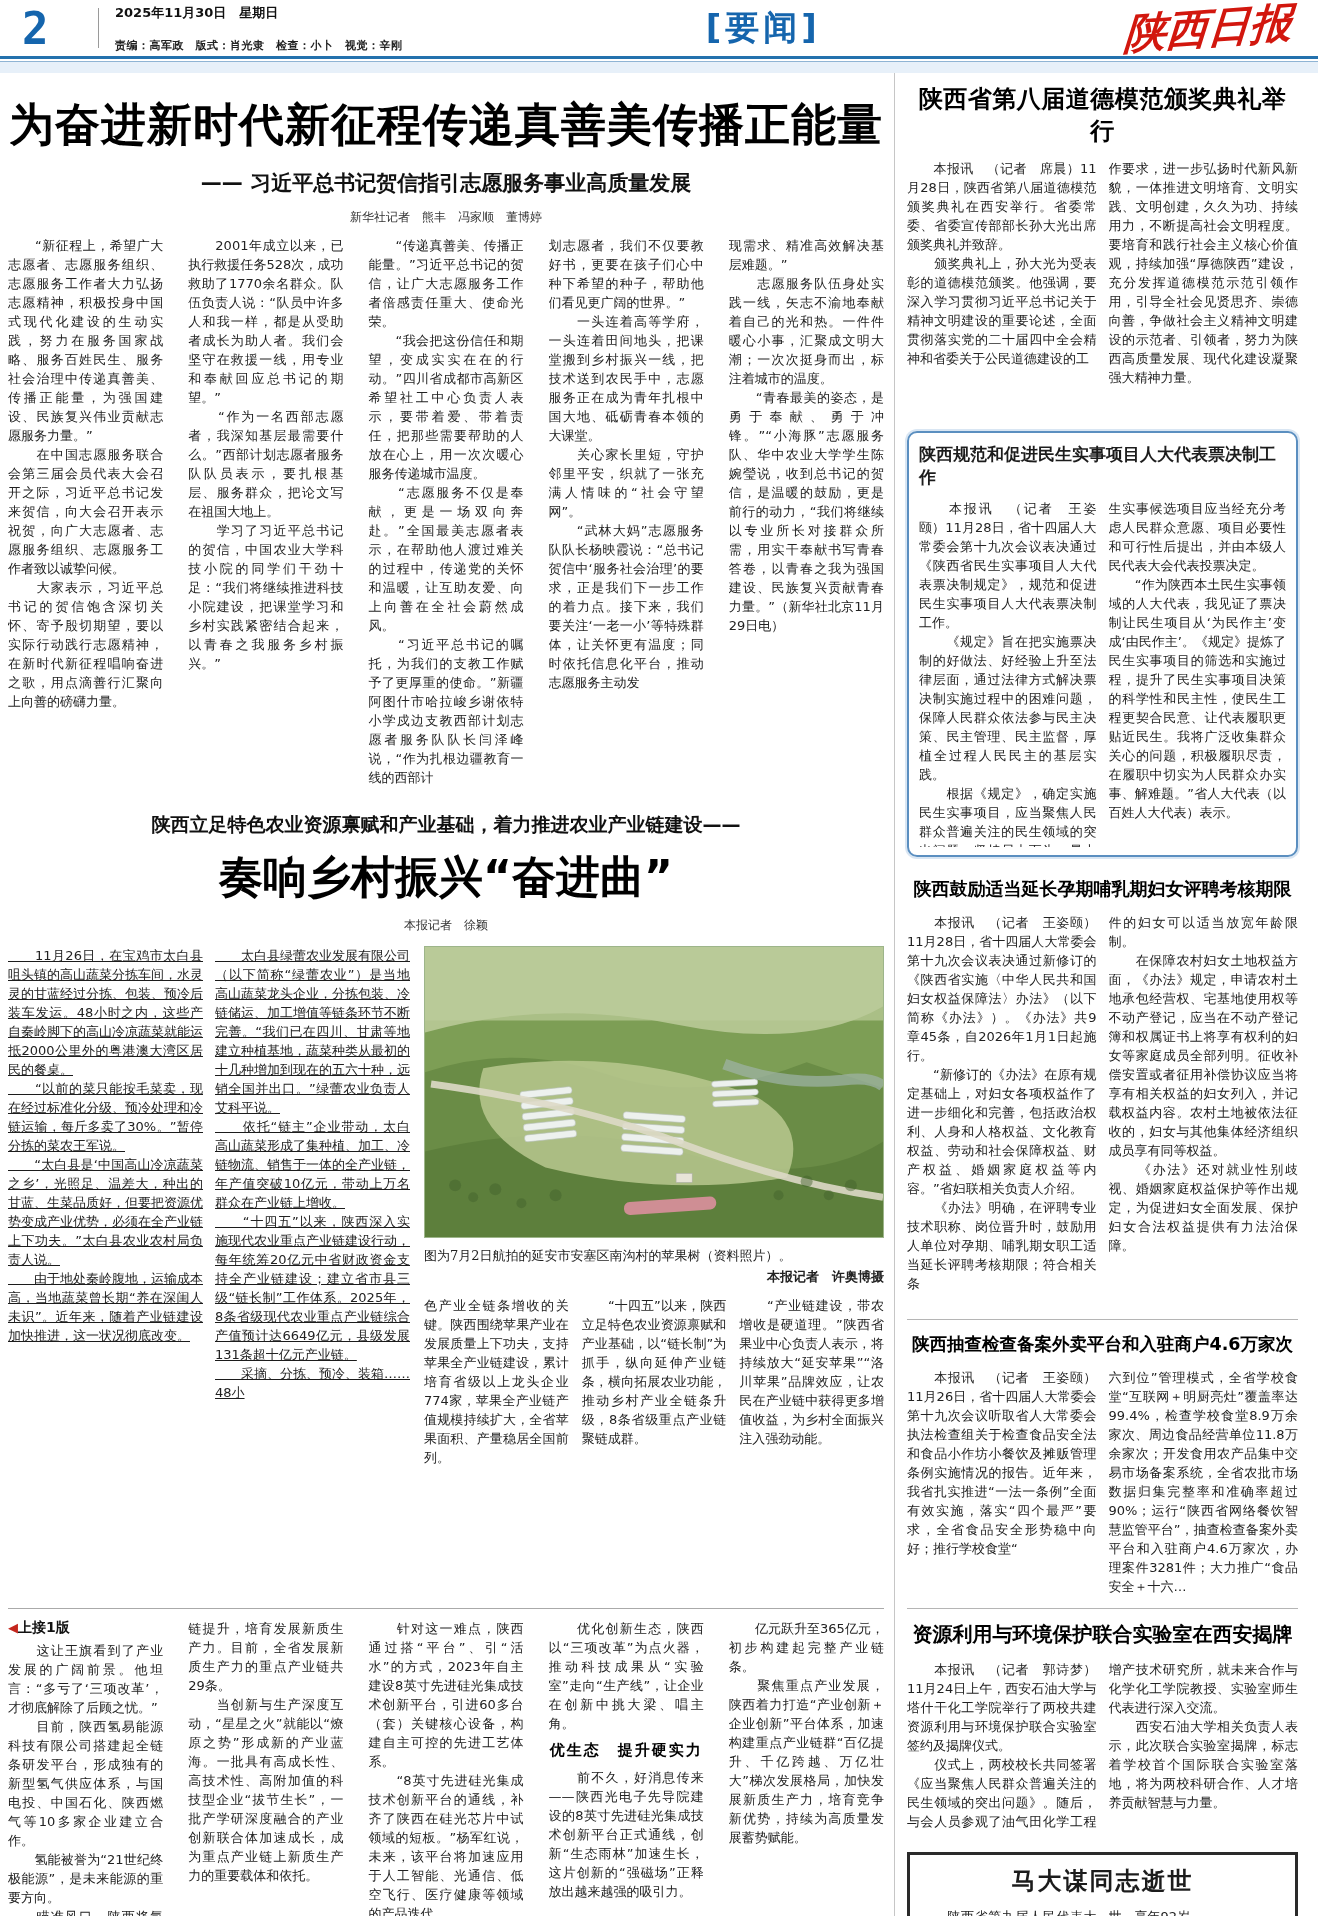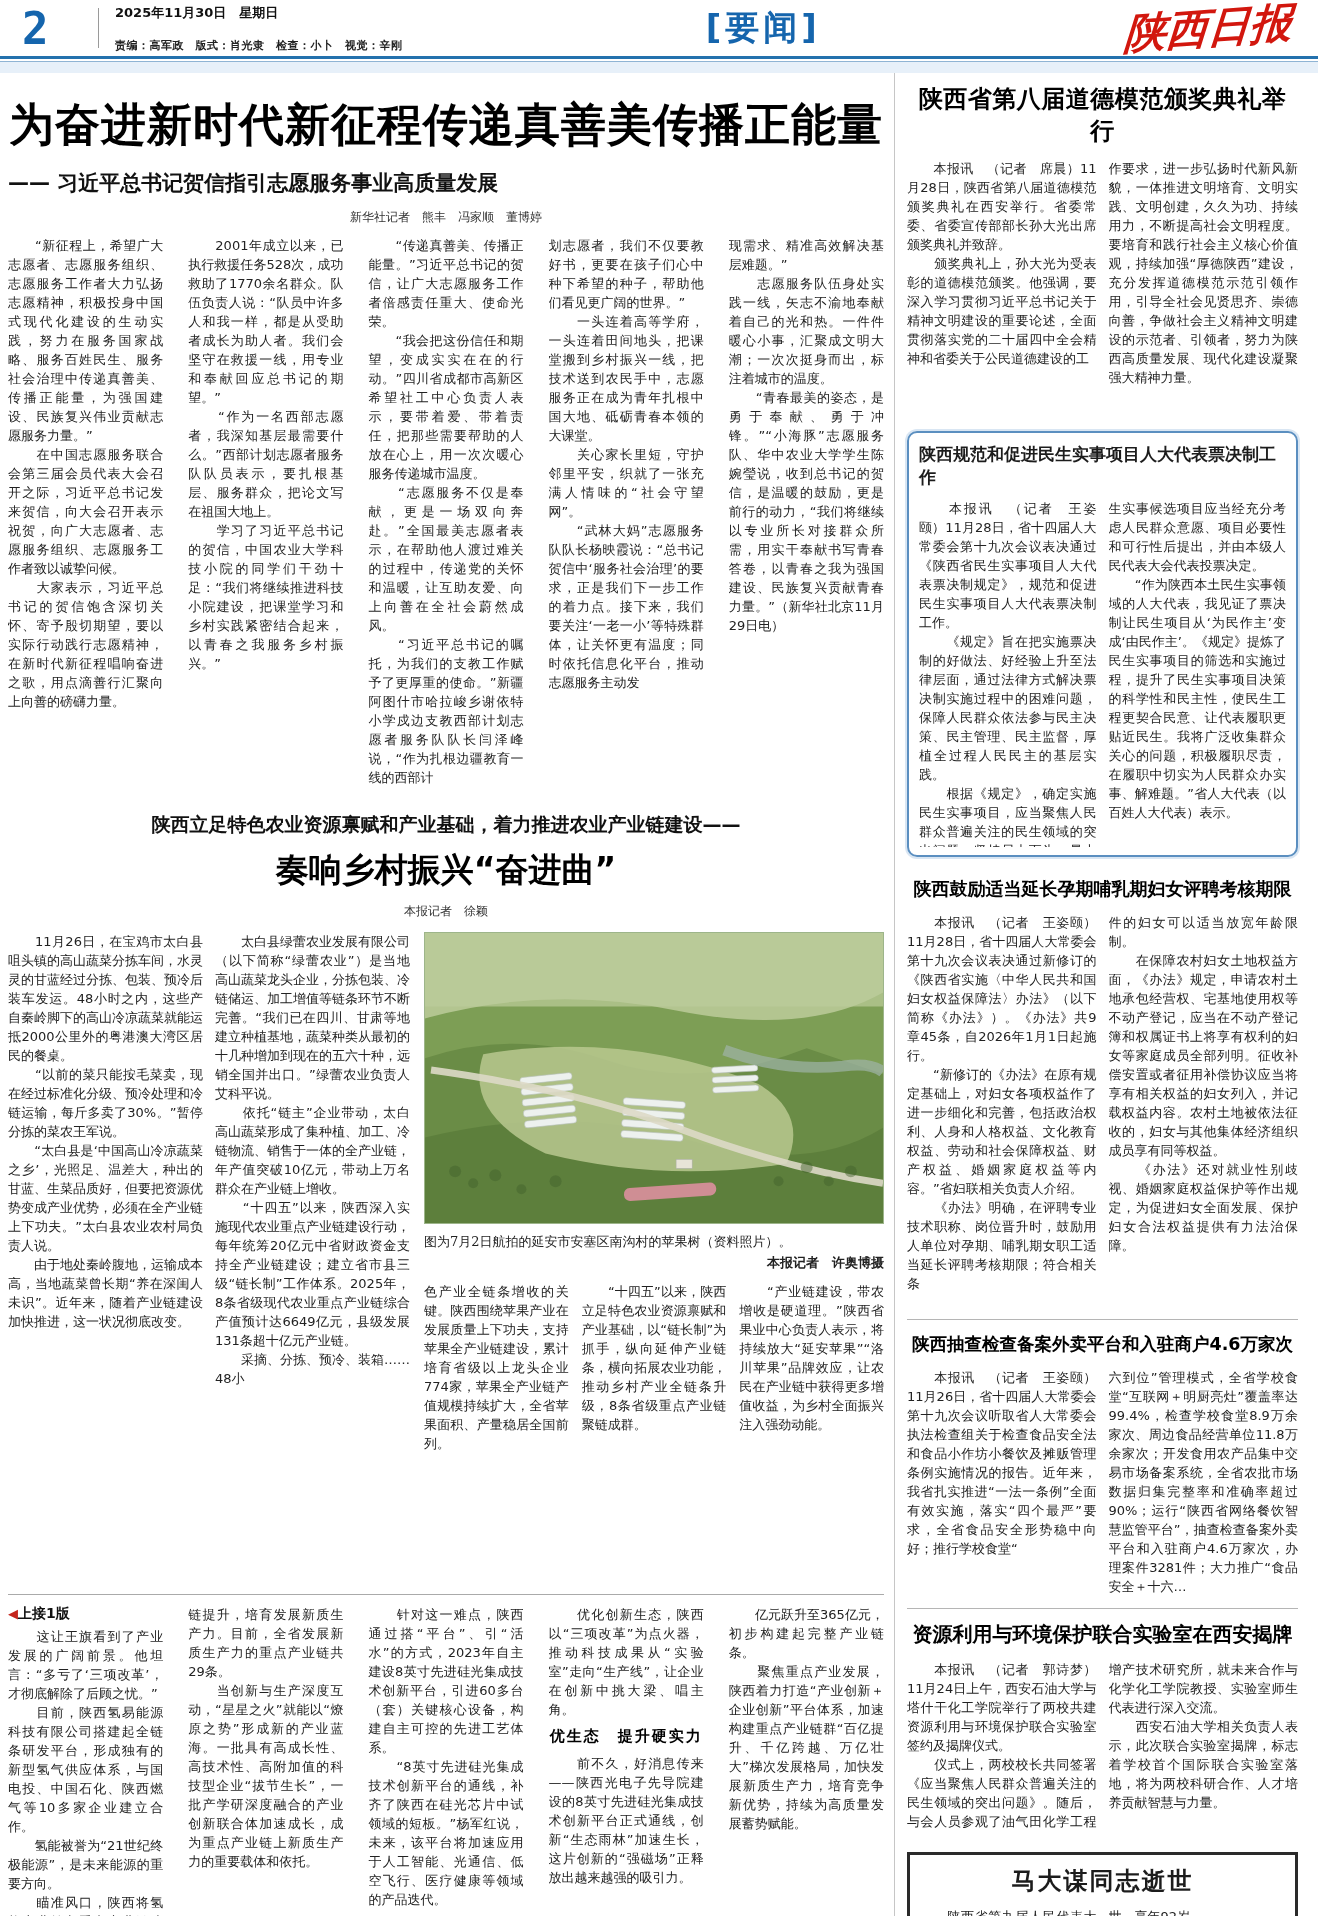--- a/index.html
+++ b/index.html
@@ -25,31 +25,31 @@
   .main { width:886px; padding-right:10px; }
   .sidebar { width:404px; border-left:1px solid #c6c6c6; padding-left:12px; }
 
   
   .tcol { flex:1; overflow:hidden; text-align:justify; white-space:pre-line; font-size:13px; line-height:19px; color:#222; }
   .cols { display:flex; gap:25px; }
 
   
   .lead { padding-top:22px; }
   .lead h1 { text-align:center; font-size:45px; font-weight:900; letter-spacing:1px; color:#000; }
-  .lead .subtitle { text-align:left; font-size:21px; font-weight:bold; margin-top:14px; color:#111; }
+  .lead .subtitle { text-align:center; font-size:21px; font-weight:bold; margin-top:14px; color:#111; }
   .lead .byline { text-align:center; font-size:12px; margin:12px 0 10px; color:#333; }
   .lead .tcol { height:548px; }
 
   
   .feature { margin-top:28px; }
   .kicker { text-align:center; font-size:19px; font-weight:bold; color:#111; }
-  .feature h2 { text-align:center; font-size:33px; font-weight:900; margin-top:10px; color:#000; }
+  .feature h2 { text-align:center; font-size:44px; font-weight:900; margin-top:10px; color:#000; }
   .feature .byline { text-align:center; font-size:12px; margin:10px 0 12px; color:#333; }
   .feature-body { display:flex; gap:14px; }
-  .feature-left { display:flex; gap:12px; width:412px; }
+  .feature-left { display:flex; gap:12px; width:412px;text-decoration:underline; }
   .feature-left .tcol { height:648px; }
   .feature-right { width:460px; }
   .photo { width:460px; height:292px; border:1px solid #9db58a; overflow:hidden; }
   .photo svg { display:block; width:100%; height:100%; }
   .caption { font-size:13px; line-height:20px; margin-top:8px; color:#222; font-family:"DejaVu Serif", serif; }
   .credit { text-align:right; font-size:13px; font-weight:bold; margin:2px 0 10px; color:#222; }
   .feature-bottom { display:flex; gap:13px; }
   .feature-bottom .tcol { height:286px; }
 
   

